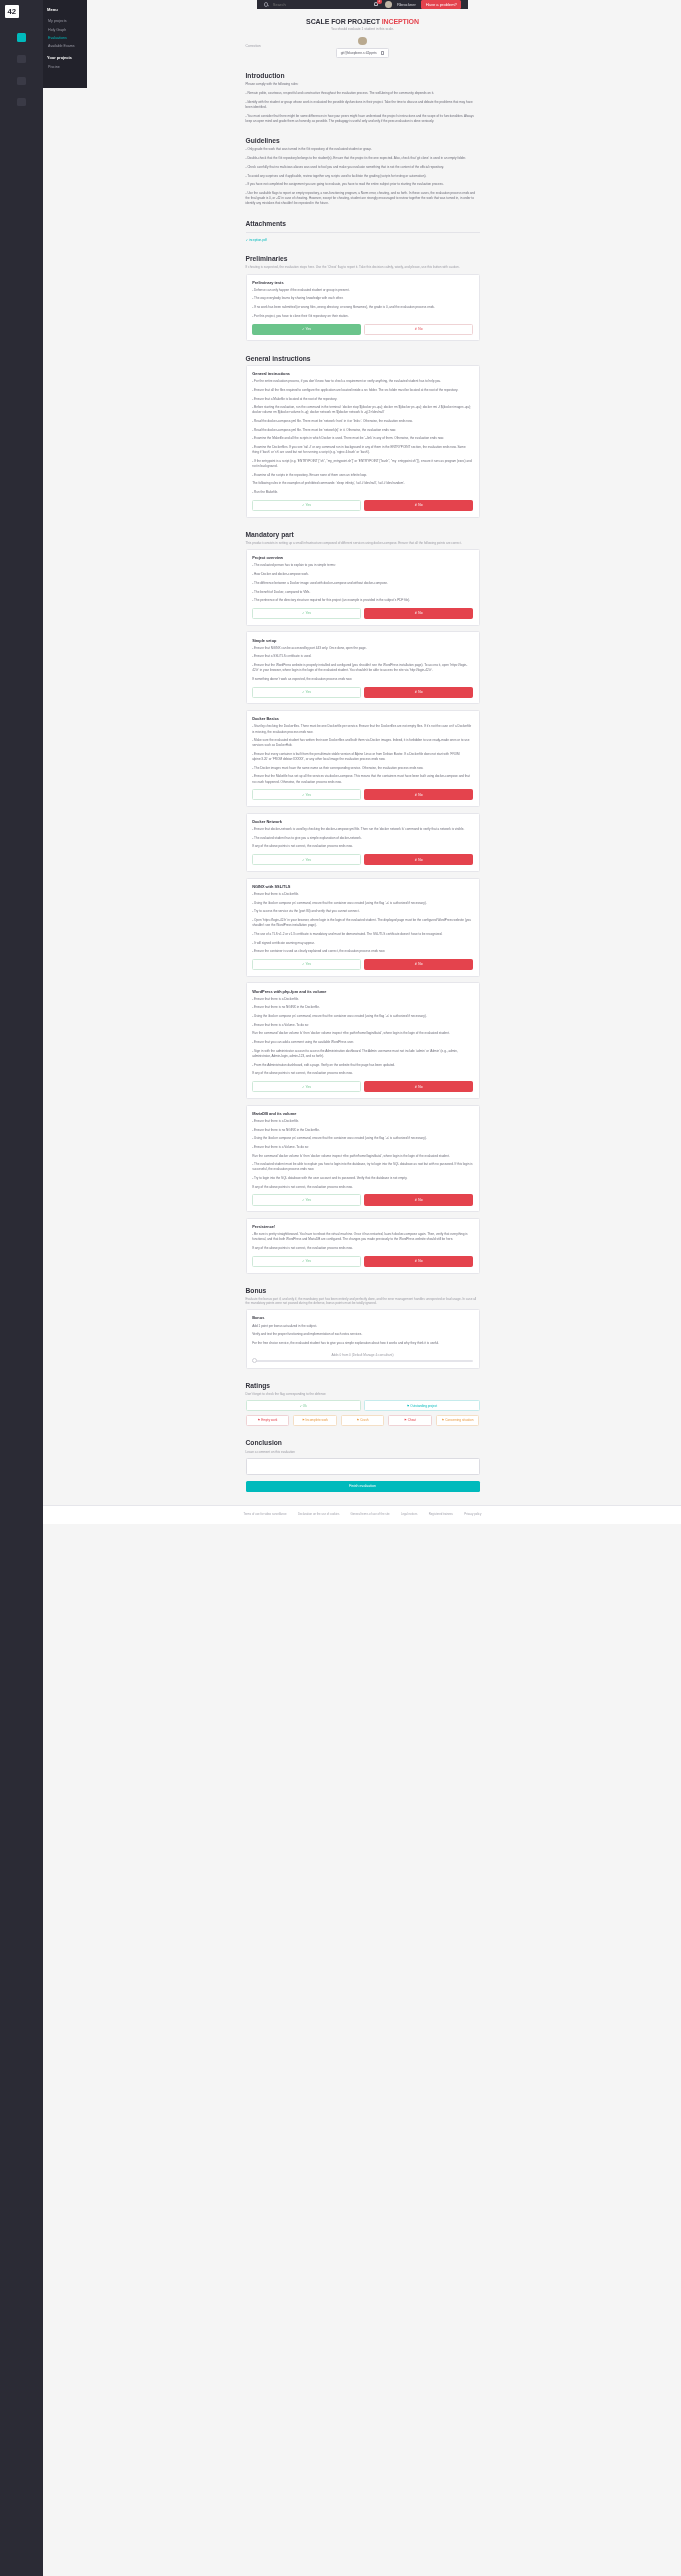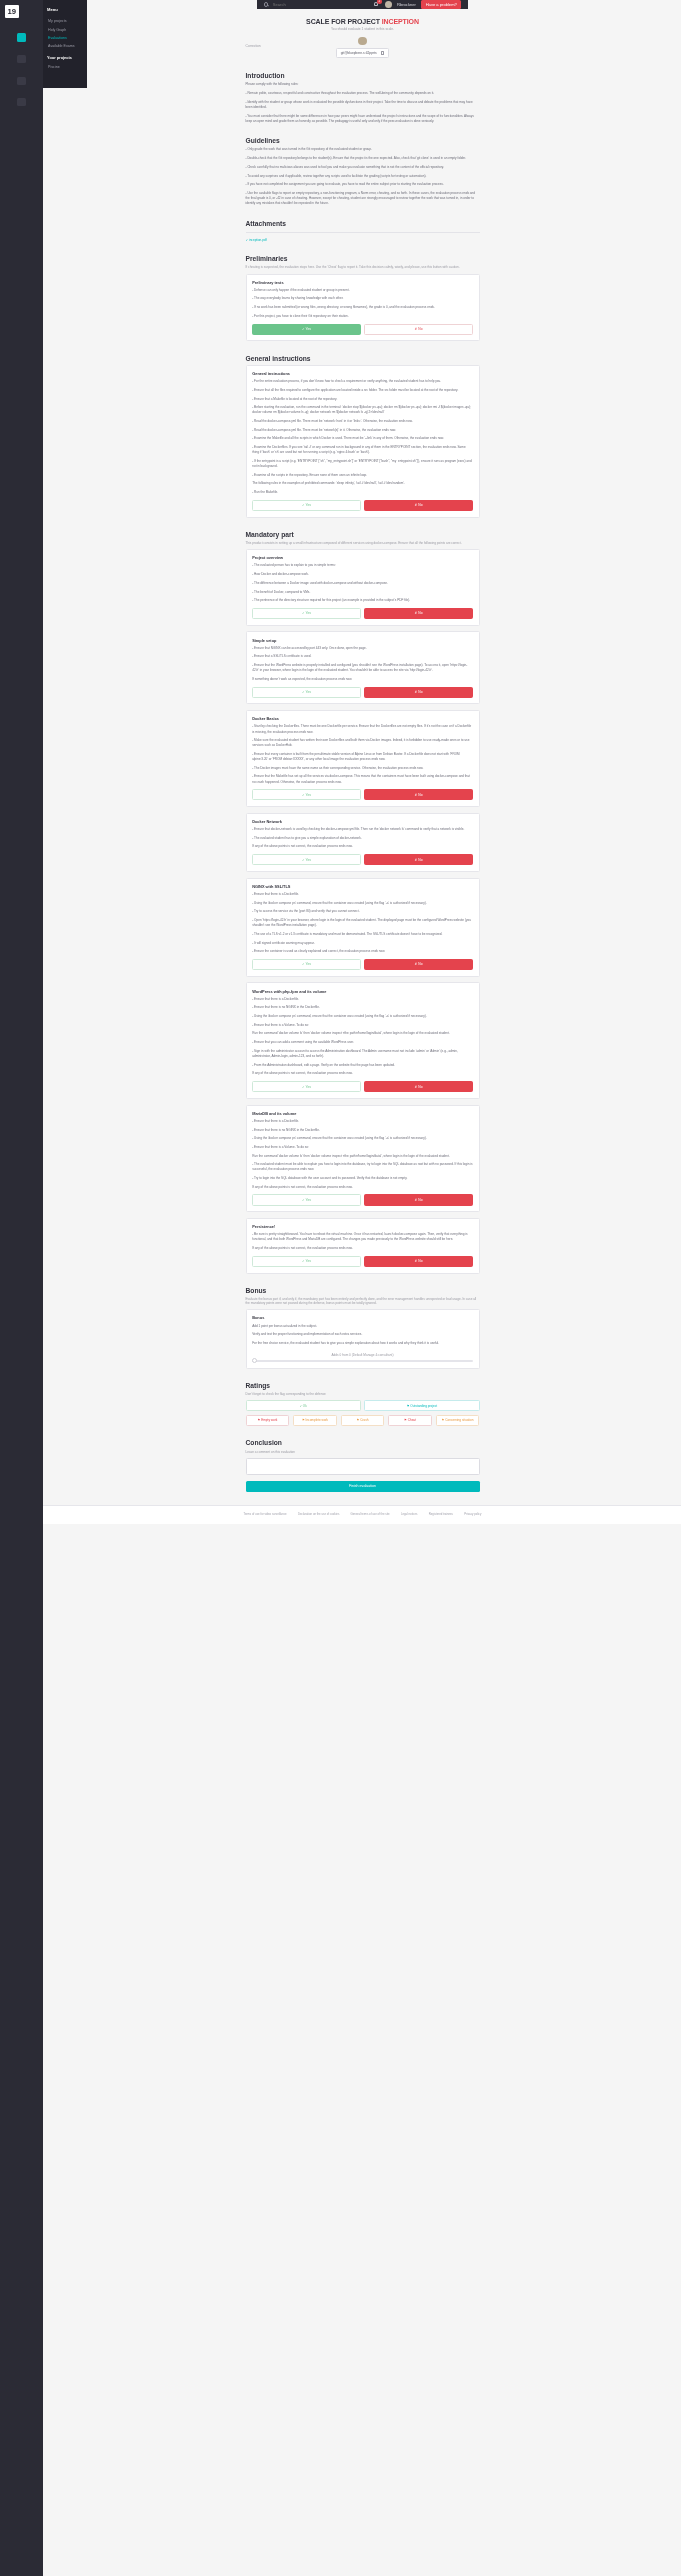--- a/index.html
+++ b/index.html
@@ -222,21 +222,21 @@
     font-size:2.8px;
     color:#a2a2ac;
   }
 </style>
 </head>
 <body>
 
 <div class="app">
 
   <div class="sidebar">
-    <div class="logo">19</div>
+    <div class="logo">42</div>
     <div class="rail-icons">
       <div class="rail-ic active"></div>
       <div class="rail-ic"></div>
       <div class="rail-ic"></div>
       <div class="rail-ic"></div>
     </div>
 
     <div class="drawer">
       <div class="drawer-title">Menu</div>
       <div class="drawer-item">My projects</div>

